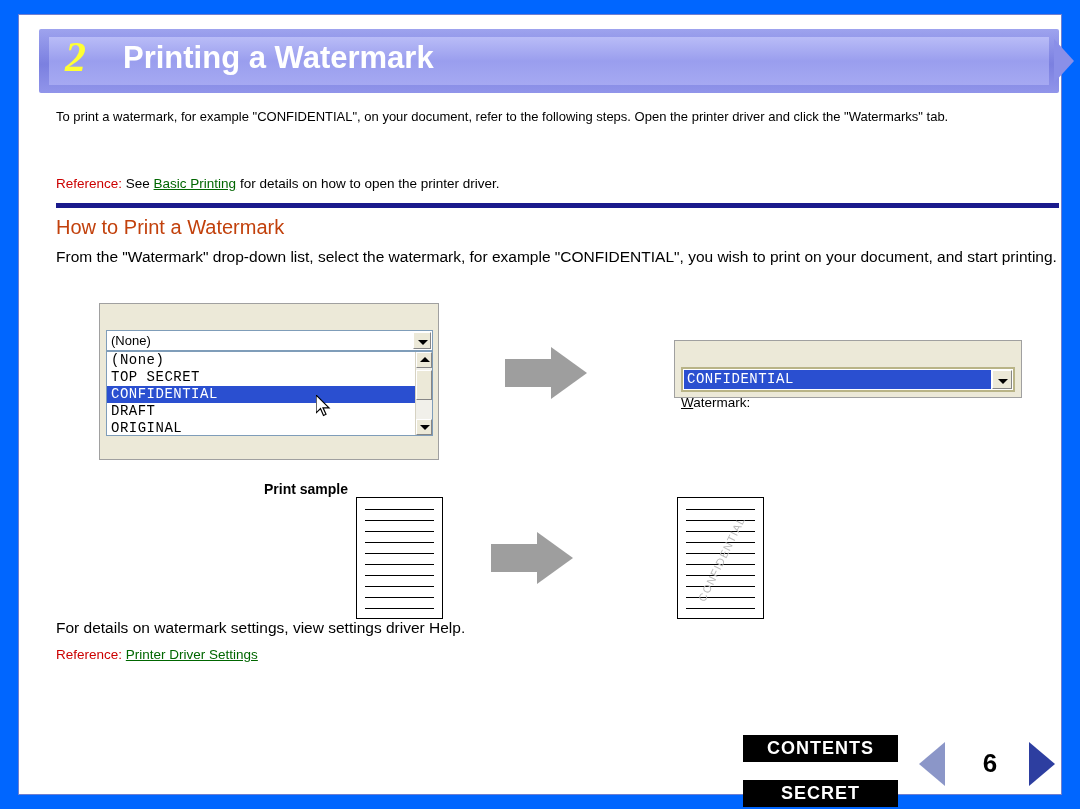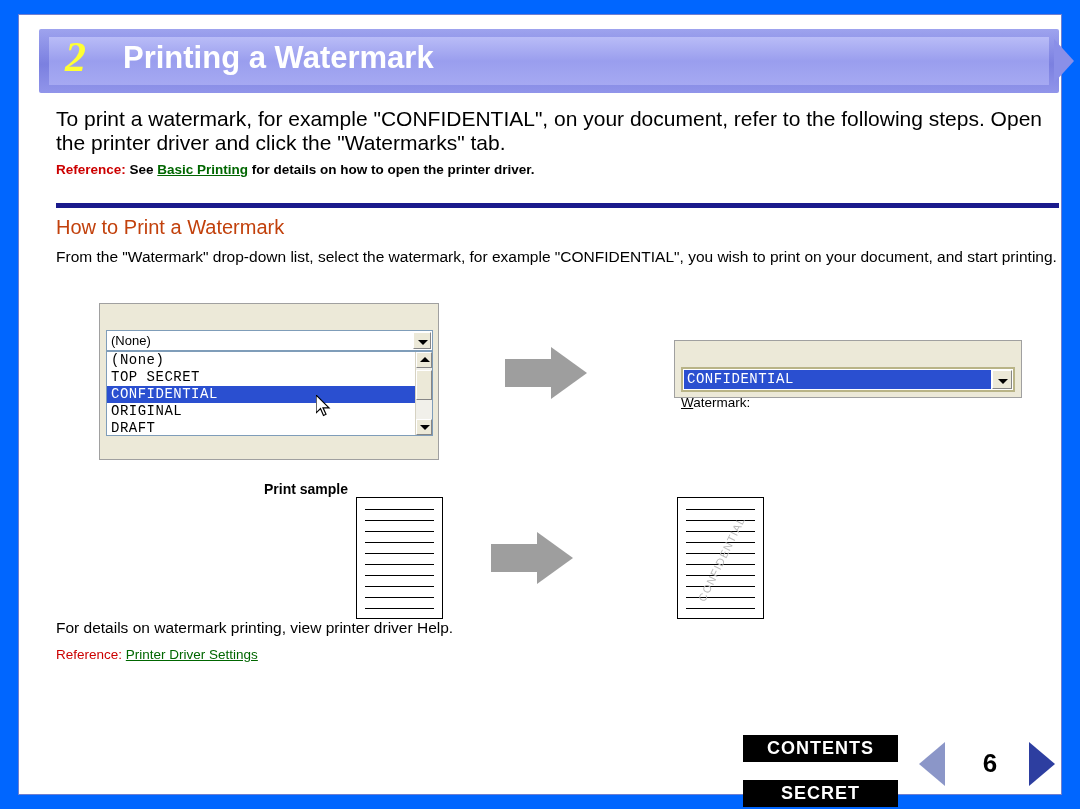--- a/index.html
+++ b/index.html
@@ -51,21 +51,21 @@
   }
   .chapter-title {
     position:absolute; left:84px; top:11px;
     font-size:31px; font-weight:bold; color:#ffffff;
     letter-spacing:0px;
   }
 
   
   .intro {
     position:absolute; left:37px; top:92px; width:1000px;
-    font-size:21px; color:#000; line-height:24px;
+    font-size:13px; color:#000; line-height:19px;
   }
   .ref-line {
     position:absolute; left:37px; font-size:13.5px; line-height:18px;
   }
   .ref-label { color:#cc0000; }
   .ref-link { color:#006600; text-decoration:underline; cursor:pointer; }
   .ref-rest { color:#000; }
 
   .rule {
     position:absolute; left:37px; top:188px; width:1003px; height:5px;
@@ -244,21 +244,21 @@
     <div class="banner-body">
       <div class="banner-inner"></div>
     </div>
     <div class="banner-arrow"></div>
     <div class="chapter-num">2</div>
     <div class="chapter-title">Printing a Watermark</div>
   </div>
 
   <div class="intro">To print a watermark, for example "CONFIDENTIAL", on your document, refer to the following steps. Open the printer driver and click the "Watermarks" tab.</div>
 
-  <div class="ref-line" style="top:146px;font-weight:bold;">
+  <div class="ref-line" style="top:160px;">
     <span class="ref-label">Reference:</span><span class="ref-rest"> See </span><span class="ref-link">Basic Printing</span><span class="ref-rest"> for details on how to open the printer driver.</span>
   </div>
 
   <div class="rule"></div>
   <div class="section-title">How to Print a Watermark</div>
   <div class="section-body">From the "Watermark" drop-down list, select the watermark, for example "CONFIDENTIAL", you wish to print on your document, and start printing.</div>
 
   <div class="dlg-left">
     <div class="dlg-label" style="left:6px; top:6px;"><u>W</u>atermark:</div>
 
@@ -266,22 +266,22 @@
       <div class="txt">(None)</div>
       <div class="combo-btn">
         <div class="caret-down"></div>
       </div>
     </div>
 
     <div class="listbox">
       <div class="list-item">(None)</div>
       <div class="list-item">TOP SECRET</div>
       <div class="list-item sel">CONFIDENTIAL</div>
+      <div class="list-item">DRAFT</div>
       <div class="list-item">ORIGINAL</div>
-      <div class="list-item">DRAFT</div>
 
       <div class="scrollbar">
         <div class="sb-btn sb-up">
           <div class="sb-tri up"></div>
         </div>
         <div class="sb-thumb"></div>
         <div class="sb-btn sb-down">
           <div class="sb-tri dn"></div>
         </div>
       </div>
@@ -339,21 +339,21 @@
         <div></div>
       <div></div>
         <div></div>
         <div></div>
         <div></div>
         <div></div>
     </div>
     <div class="wm">CONFIDENTIAL</div>
   </div>
 
-  <div class="footer-text">For details on watermark printing, view printer driver Help.</div>
+  <div class="footer-text">For details on watermark settings, view settings driver Help.</div>
   <div class="ref-line" style="top:631px;">
     <span class="ref-label">Reference:</span><span class="ref-rest">&nbsp;</span><span class="ref-link">Printer Driver Settings</span>
   </div>
 
   <div class="nav">
     <div class="btn-contents">CONTENTS</div>
     <div class="btn-index">SECRET</div>
   </div>
   <div class="nav-left-arrow"></div>
   <div class="page-num">6</div>

